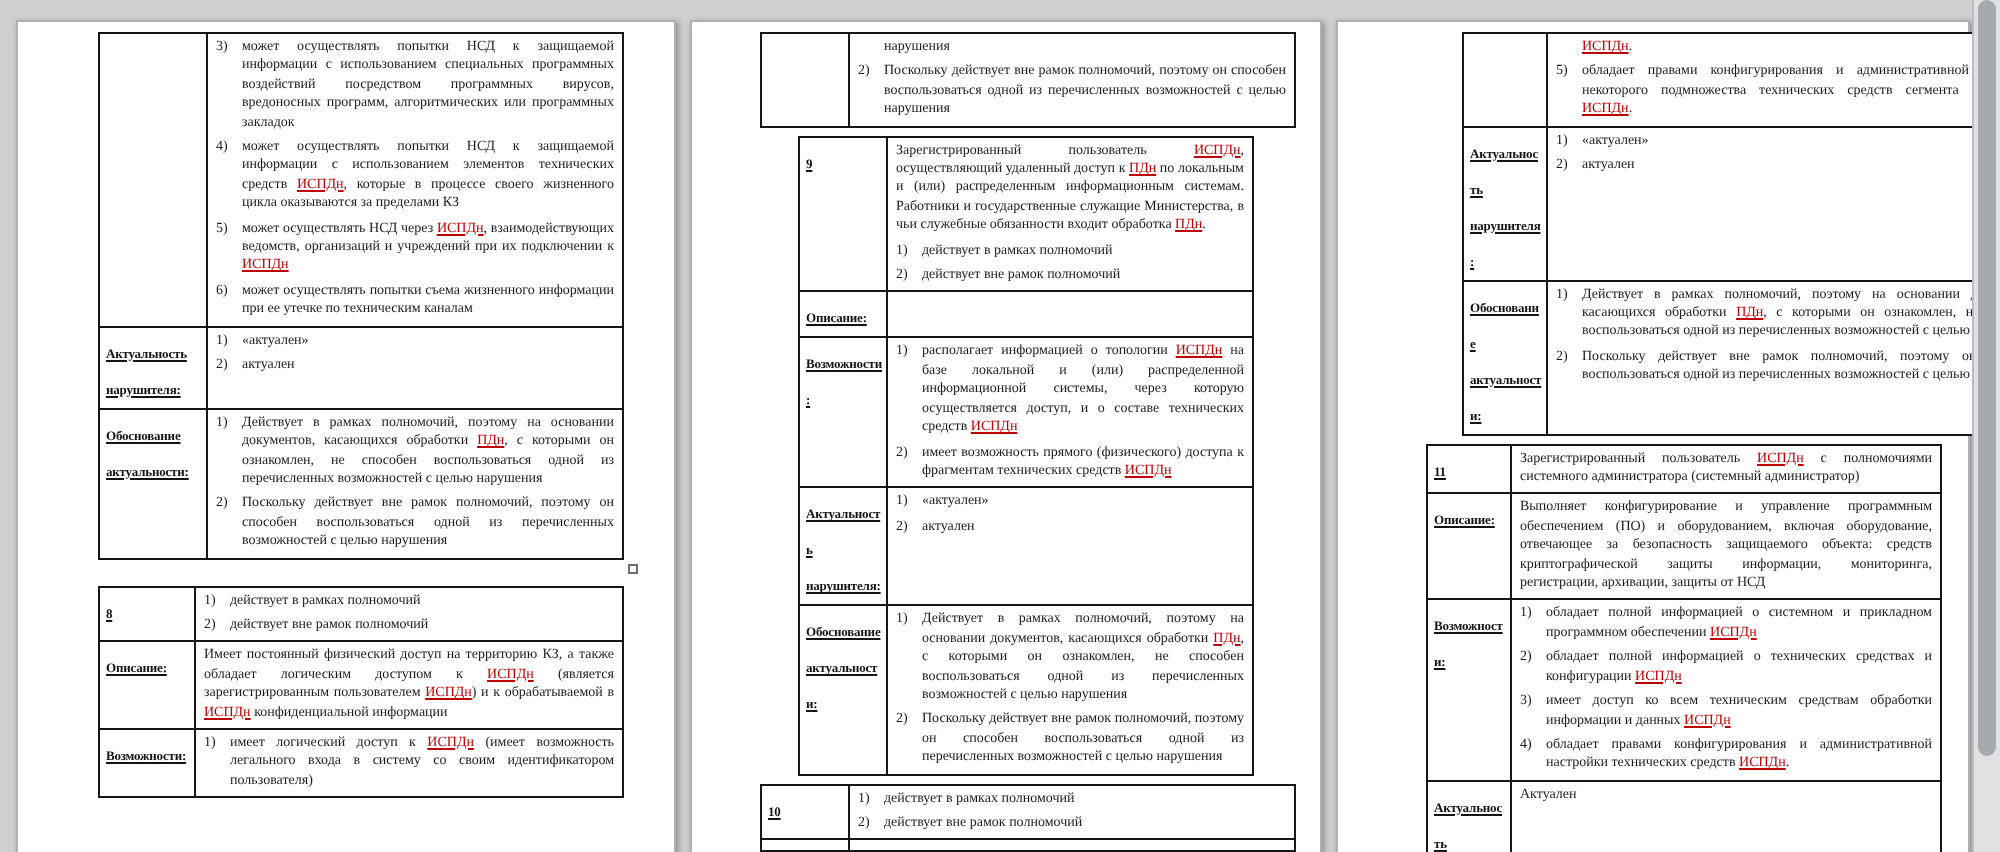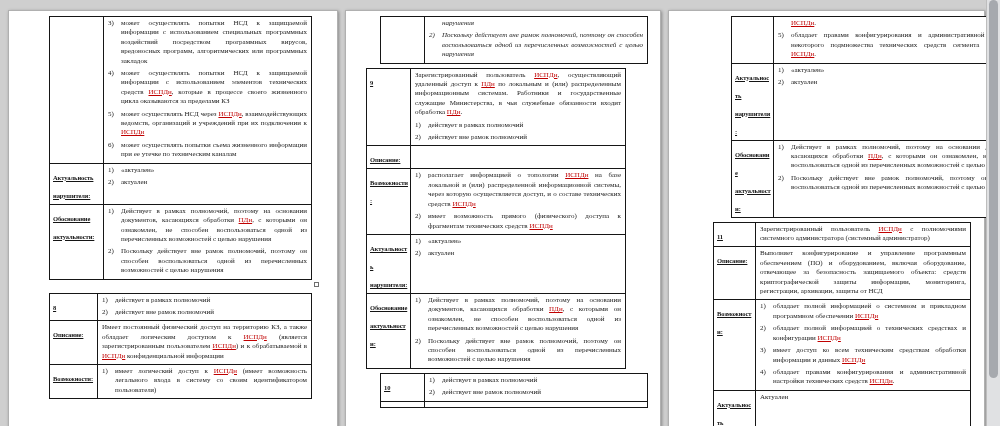--- a/index.html
+++ b/index.html
@@ -135,33 +135,33 @@
           <div class="cnt">
             <div class="para num">
               <span class="n">1)</span>
               <span class="t">имеет логический доступ к <span class="rd">ИСПДн</span> (имеет возможность легального входа в систему со своим идентификатором пользователя)</span>
             </div>
           </div>
         </div>
       </div>
     </div>
   <div class="page" id="p2">
-      <div class="tbl" style="margin-top: 5px; margin-left: 34px; width: 268px; font-style: italic;">
+      <div class="tbl" style="margin-top: 5px; margin-left: 34px; width: 268px;">
         <div class="row">
           <div class="lab" style="flex: 0 0 44px;"></div>
           <div class="cnt">
             <div class="para cont">нарушения</div>
             <div class="para num">
               <span class="n">2)</span>
               <span class="t">Поскольку действует вне рамок полномочий, поэтому он способен воспользоваться одной из перечисленных возможностей с целью нарушения</span>
             </div>
           </div>
         </div>
       </div>
-      <div class="tbl" style="margin-top: 4px; margin-left: 20px; width: 260px;">
+      <div class="tbl" style="margin-top: 4px; margin-left: 53px; width: 228px;">
         <div class="row">
           <div class="lab" style="flex: 0 0 44px;"><span class="labtext">9</span></div>
           <div class="cnt">
             <div class="para">Зарегистрированный пользователь <span class="rd">ИСПДн</span>, осуществляющий удаленный доступ к <span class="rd">ПДн</span> по локальным и (или) распределенным информационным системам. Работники и государственные служащие Министерства, в чьи служебные обязанности входит обработка <span class="rd">ПДн</span>.</div>
             <div class="para num">
               <span class="n">1)</span>
               <span class="t">действует в рамках полномочий</span>
             </div>
             <div class="para num">
               <span class="n">2)</span>

